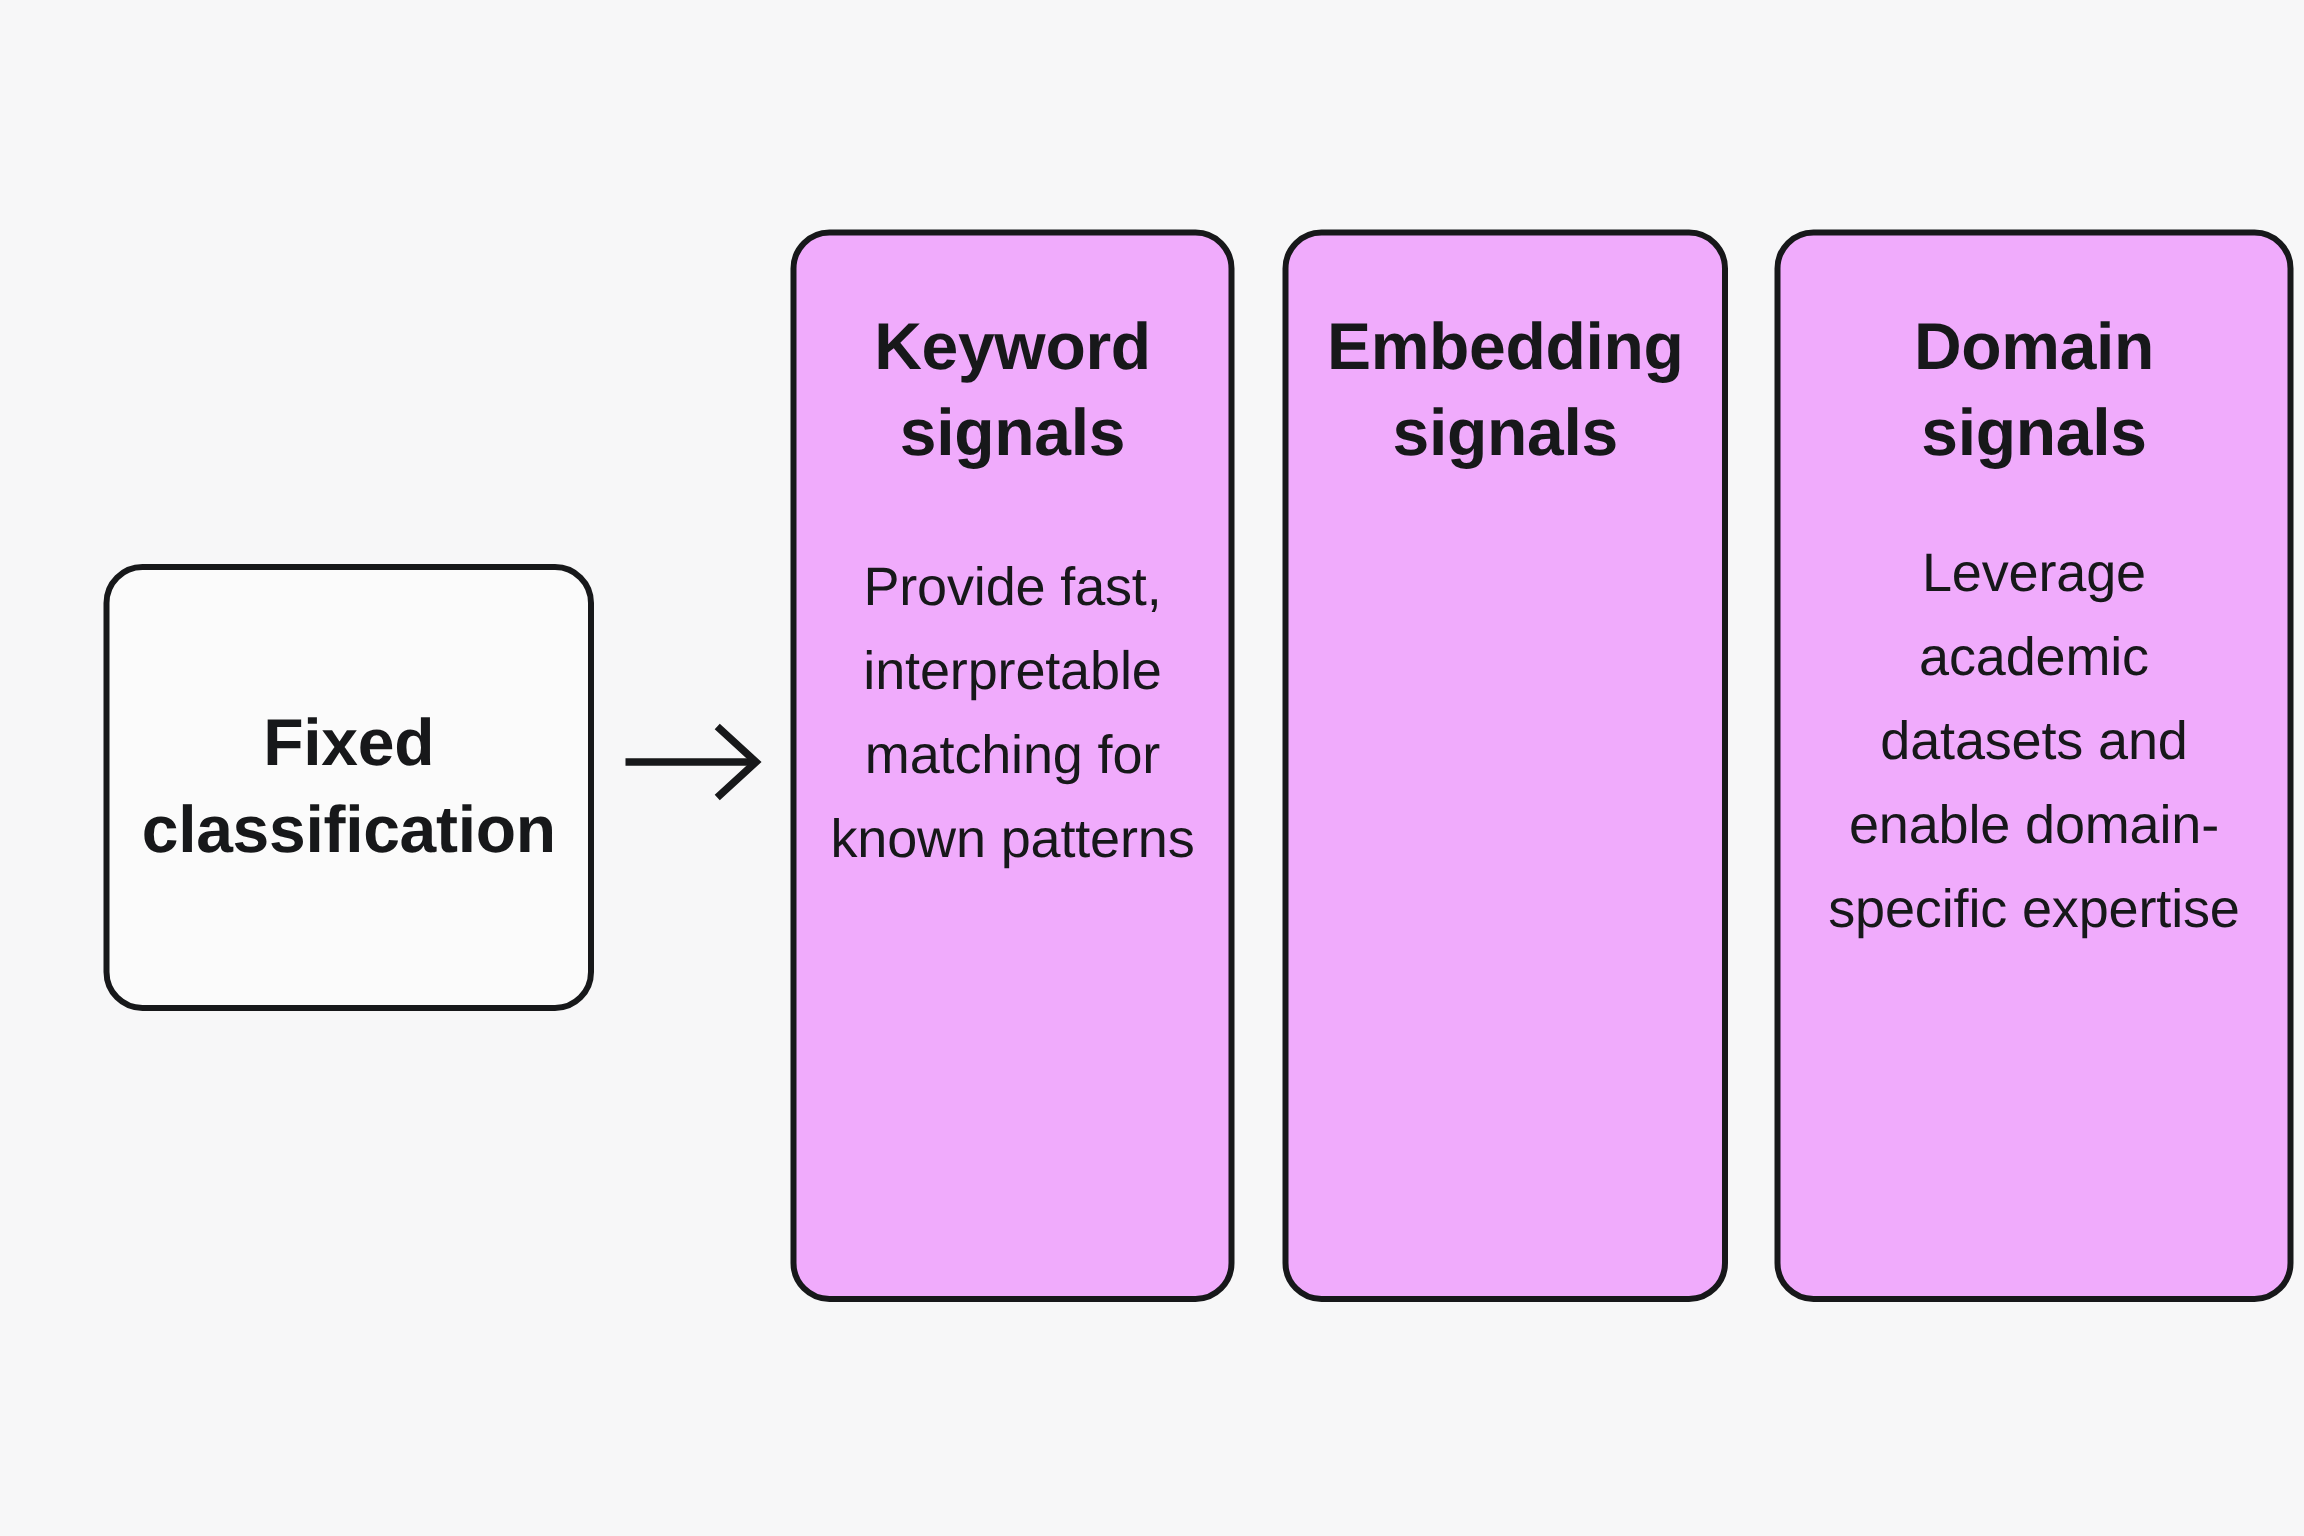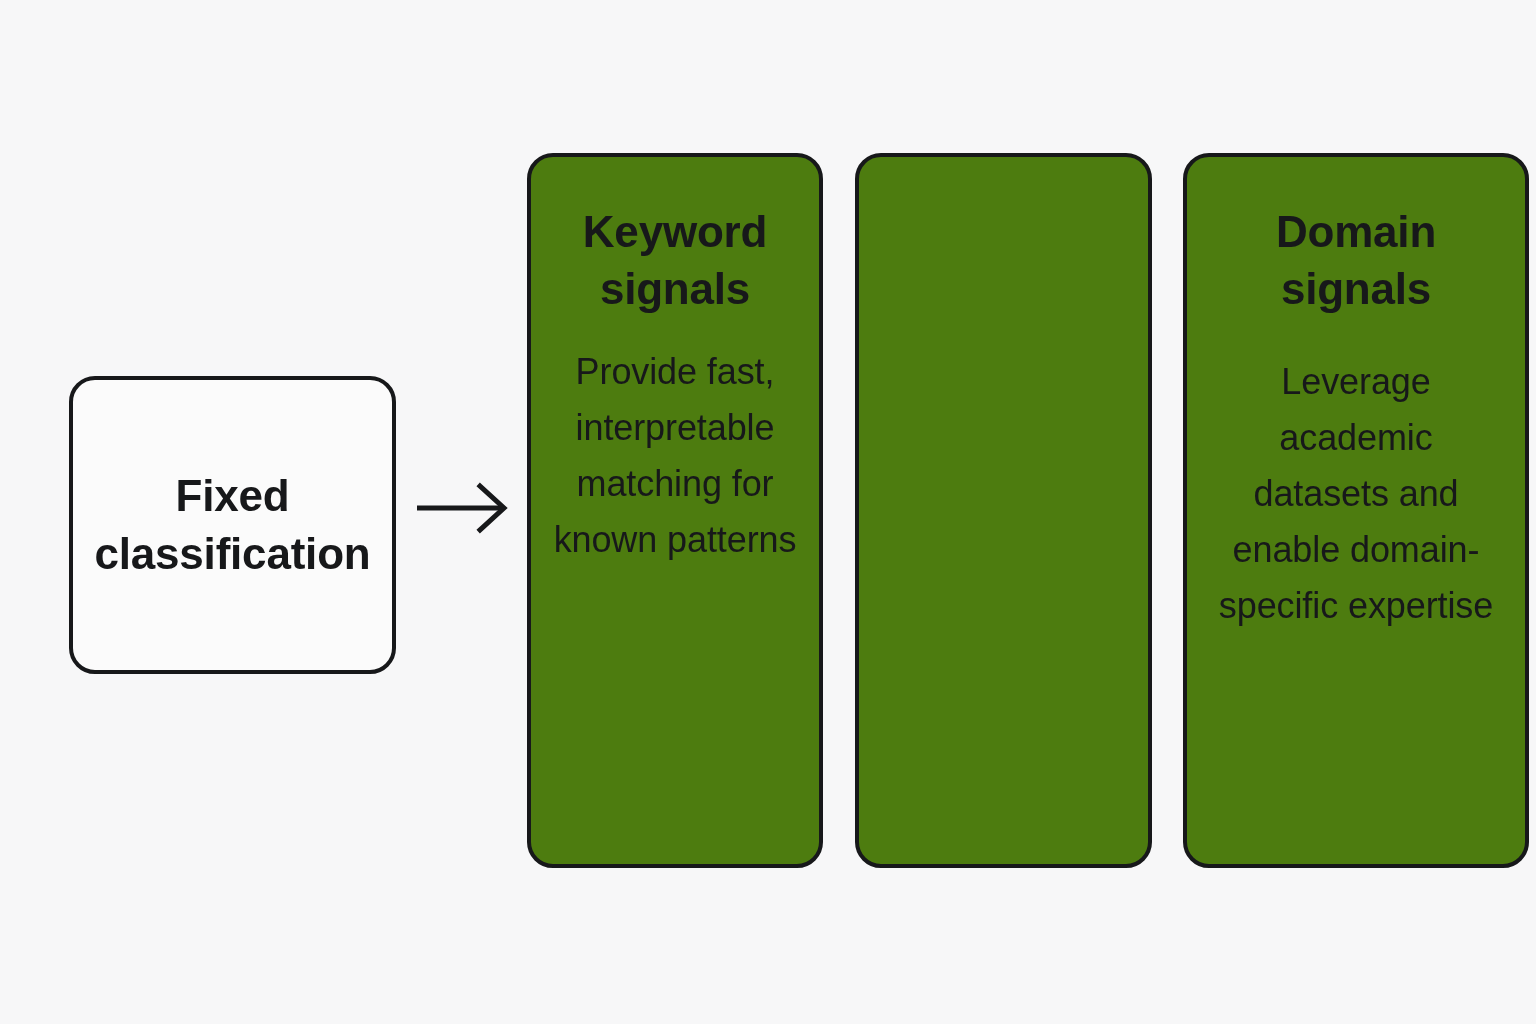--- a/index.html
+++ b/index.html
@@ -55,41 +55,41 @@
   }
 
   
   .card {
     position: absolute;
     top: 153px;
     height: 715px;
     box-sizing: border-box;
     border: 4px solid #17181a;
     border-radius: 26px;
-    background: #4d7c0f;
+    background: #f0abfc;
     padding: 46px 22px 0 22px;
     display: flex;
     flex-direction: column;
     align-items: center;
   }
   .card-1 { left: 527px;  width: 296px; }
   .card-2 { left: 855px;  width: 297px; }
   .card-3 { left: 1183px; width: 346px; }
 
   .card-title {
     font-size: 44px;
     font-weight: bold;
     line-height: 57px;
     color: #17181a;
     text-align: center;
     letter-spacing: -0.2px;
     margin: 0;
   }
   .card-body {
-    margin-top: 27px;
+    margin-top: 46px;
     font-size: 36px;
     font-weight: normal;
     line-height: 56px;
     color: #17181a;
     text-align: center;
     letter-spacing: -0.1px;
   }
   .card-3 .card-body { margin-top: 37px; }
 </style>
 </head>
@@ -109,20 +109,22 @@
     </svg>
   </div>
 
   <div class="card card-1">
     <div class="card-title">Keyword
 signals</div>
     <div class="card-body">Provide fast, interpretable matching for known patterns</div>
   </div>
 
   <div class="card card-2">
+    <div class="card-title">Embedding
+signals</div>
   </div>
 
   <div class="card card-3">
     <div class="card-title">Domain
 signals</div>
     <div class="card-body">Leverage academic datasets and enable domain-specific expertise</div>
   </div>
 
 </div>
 

